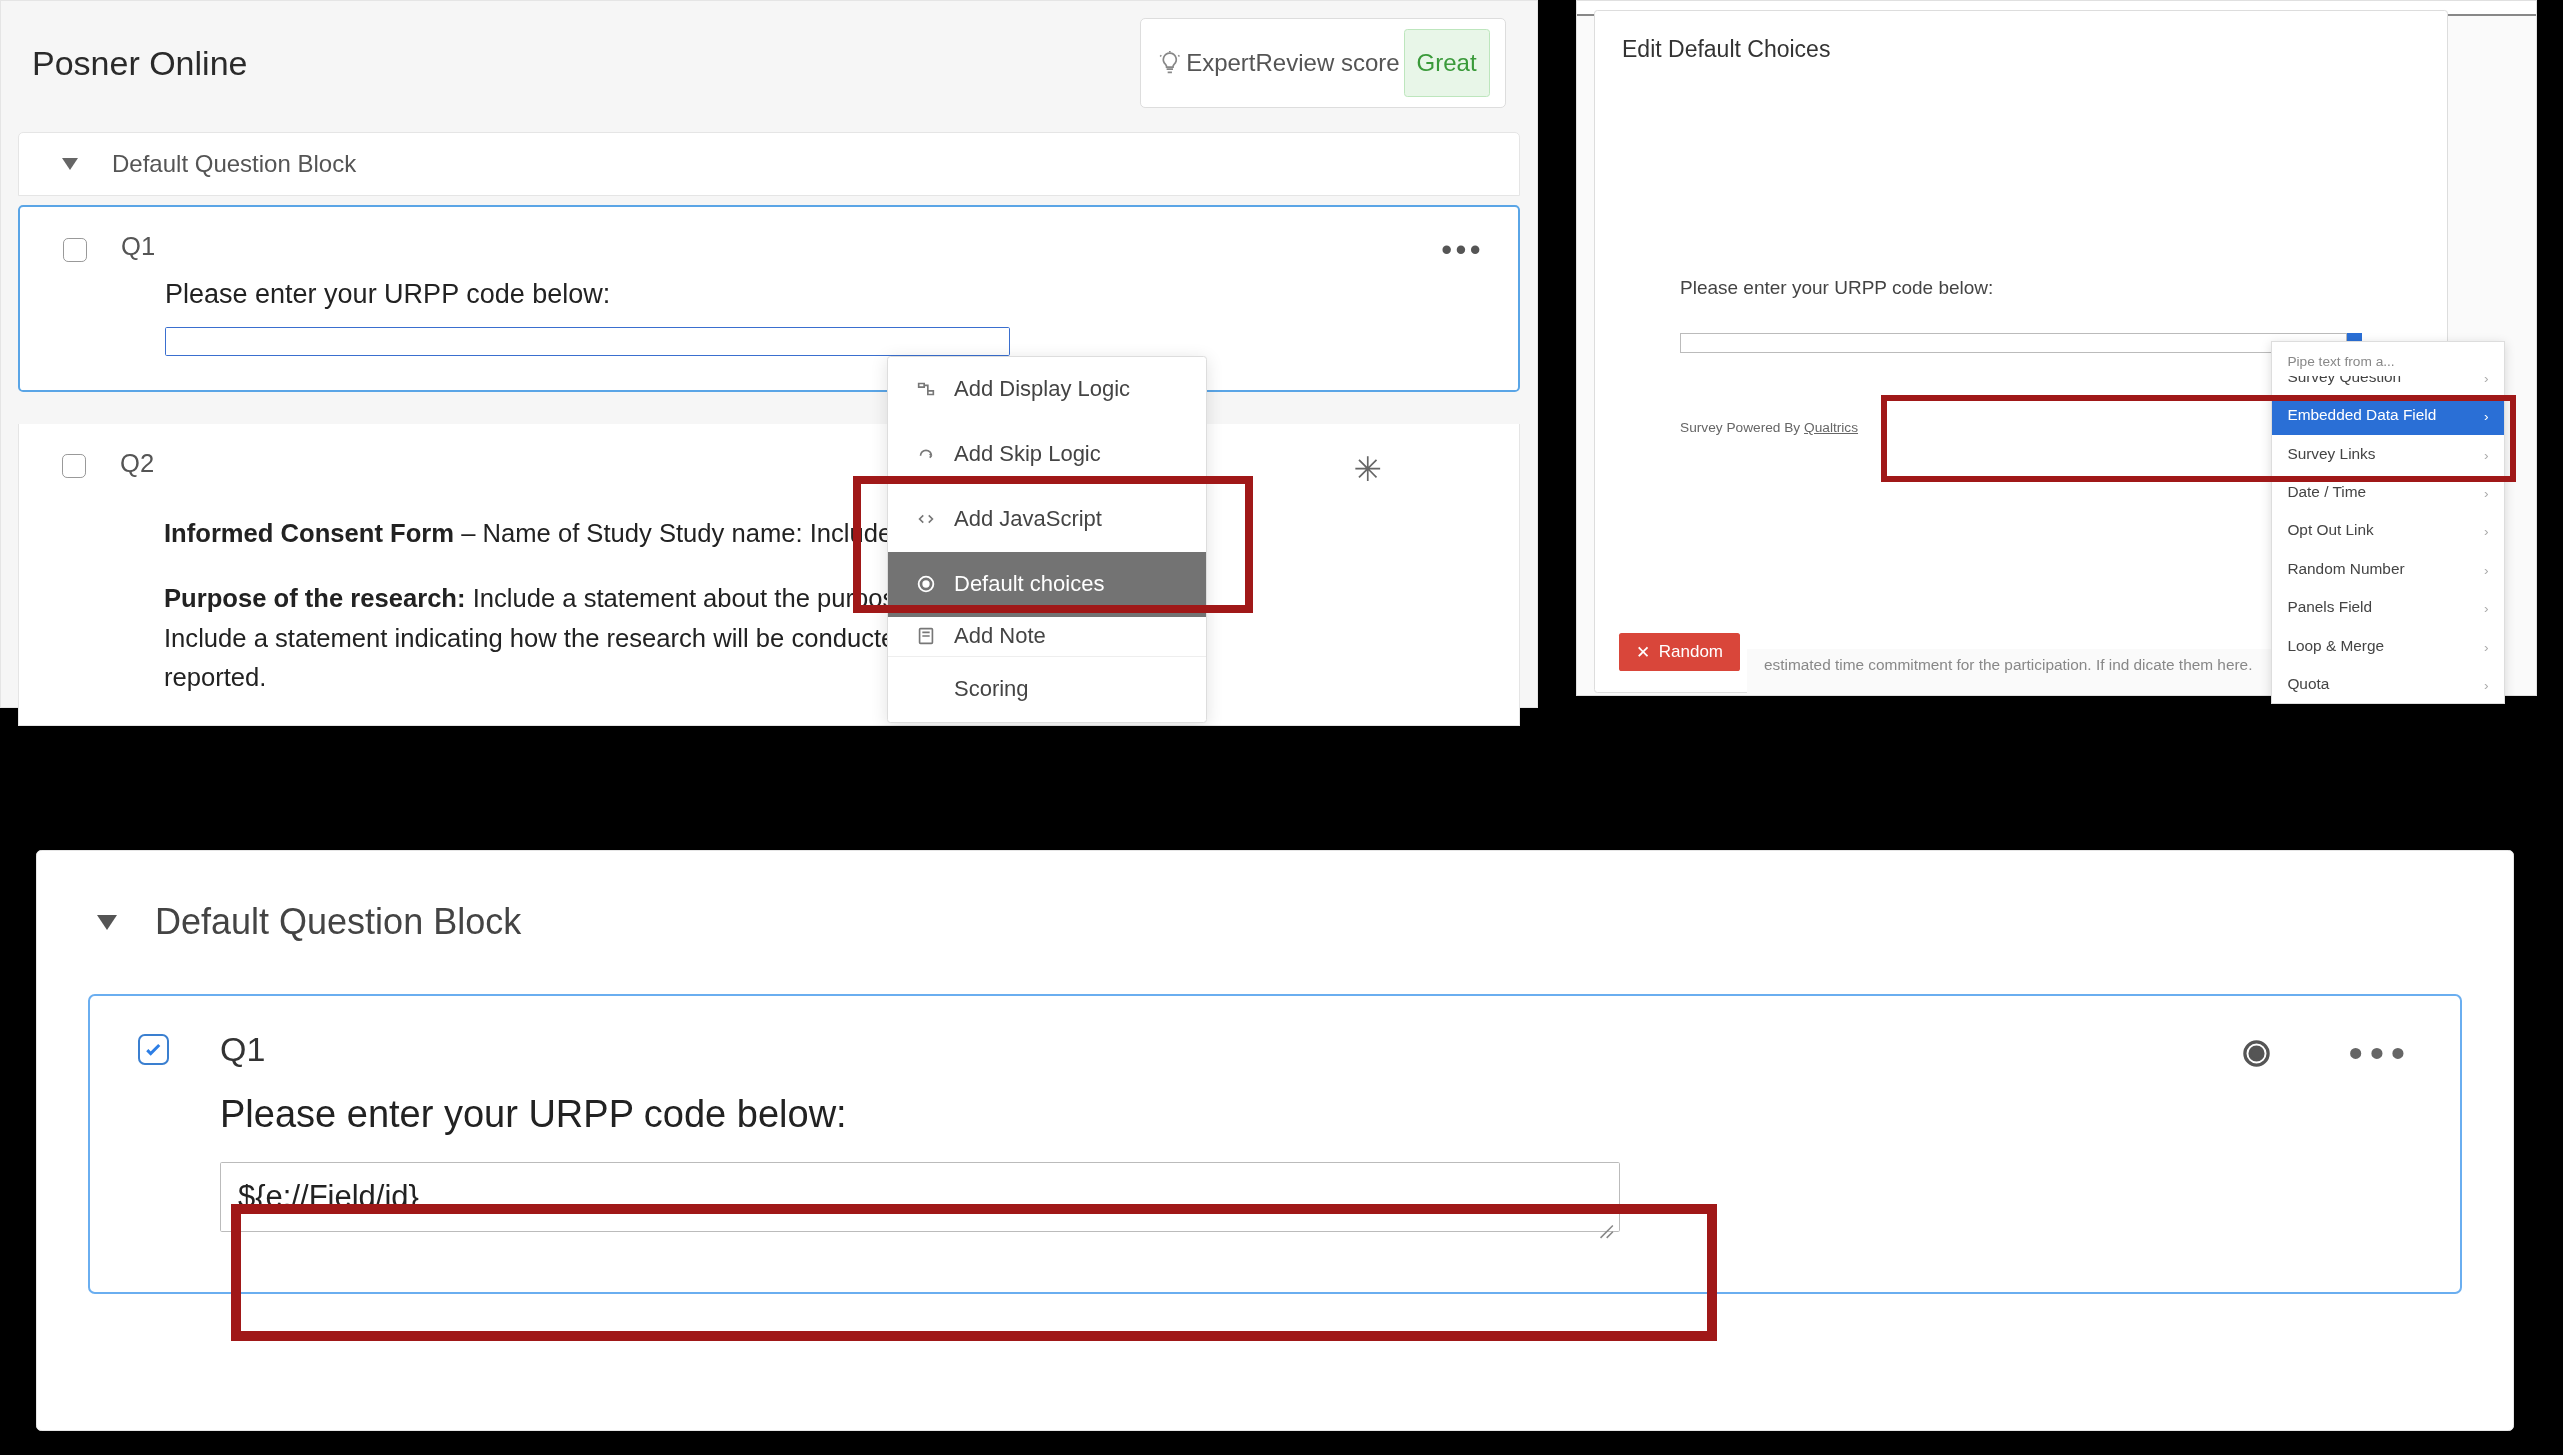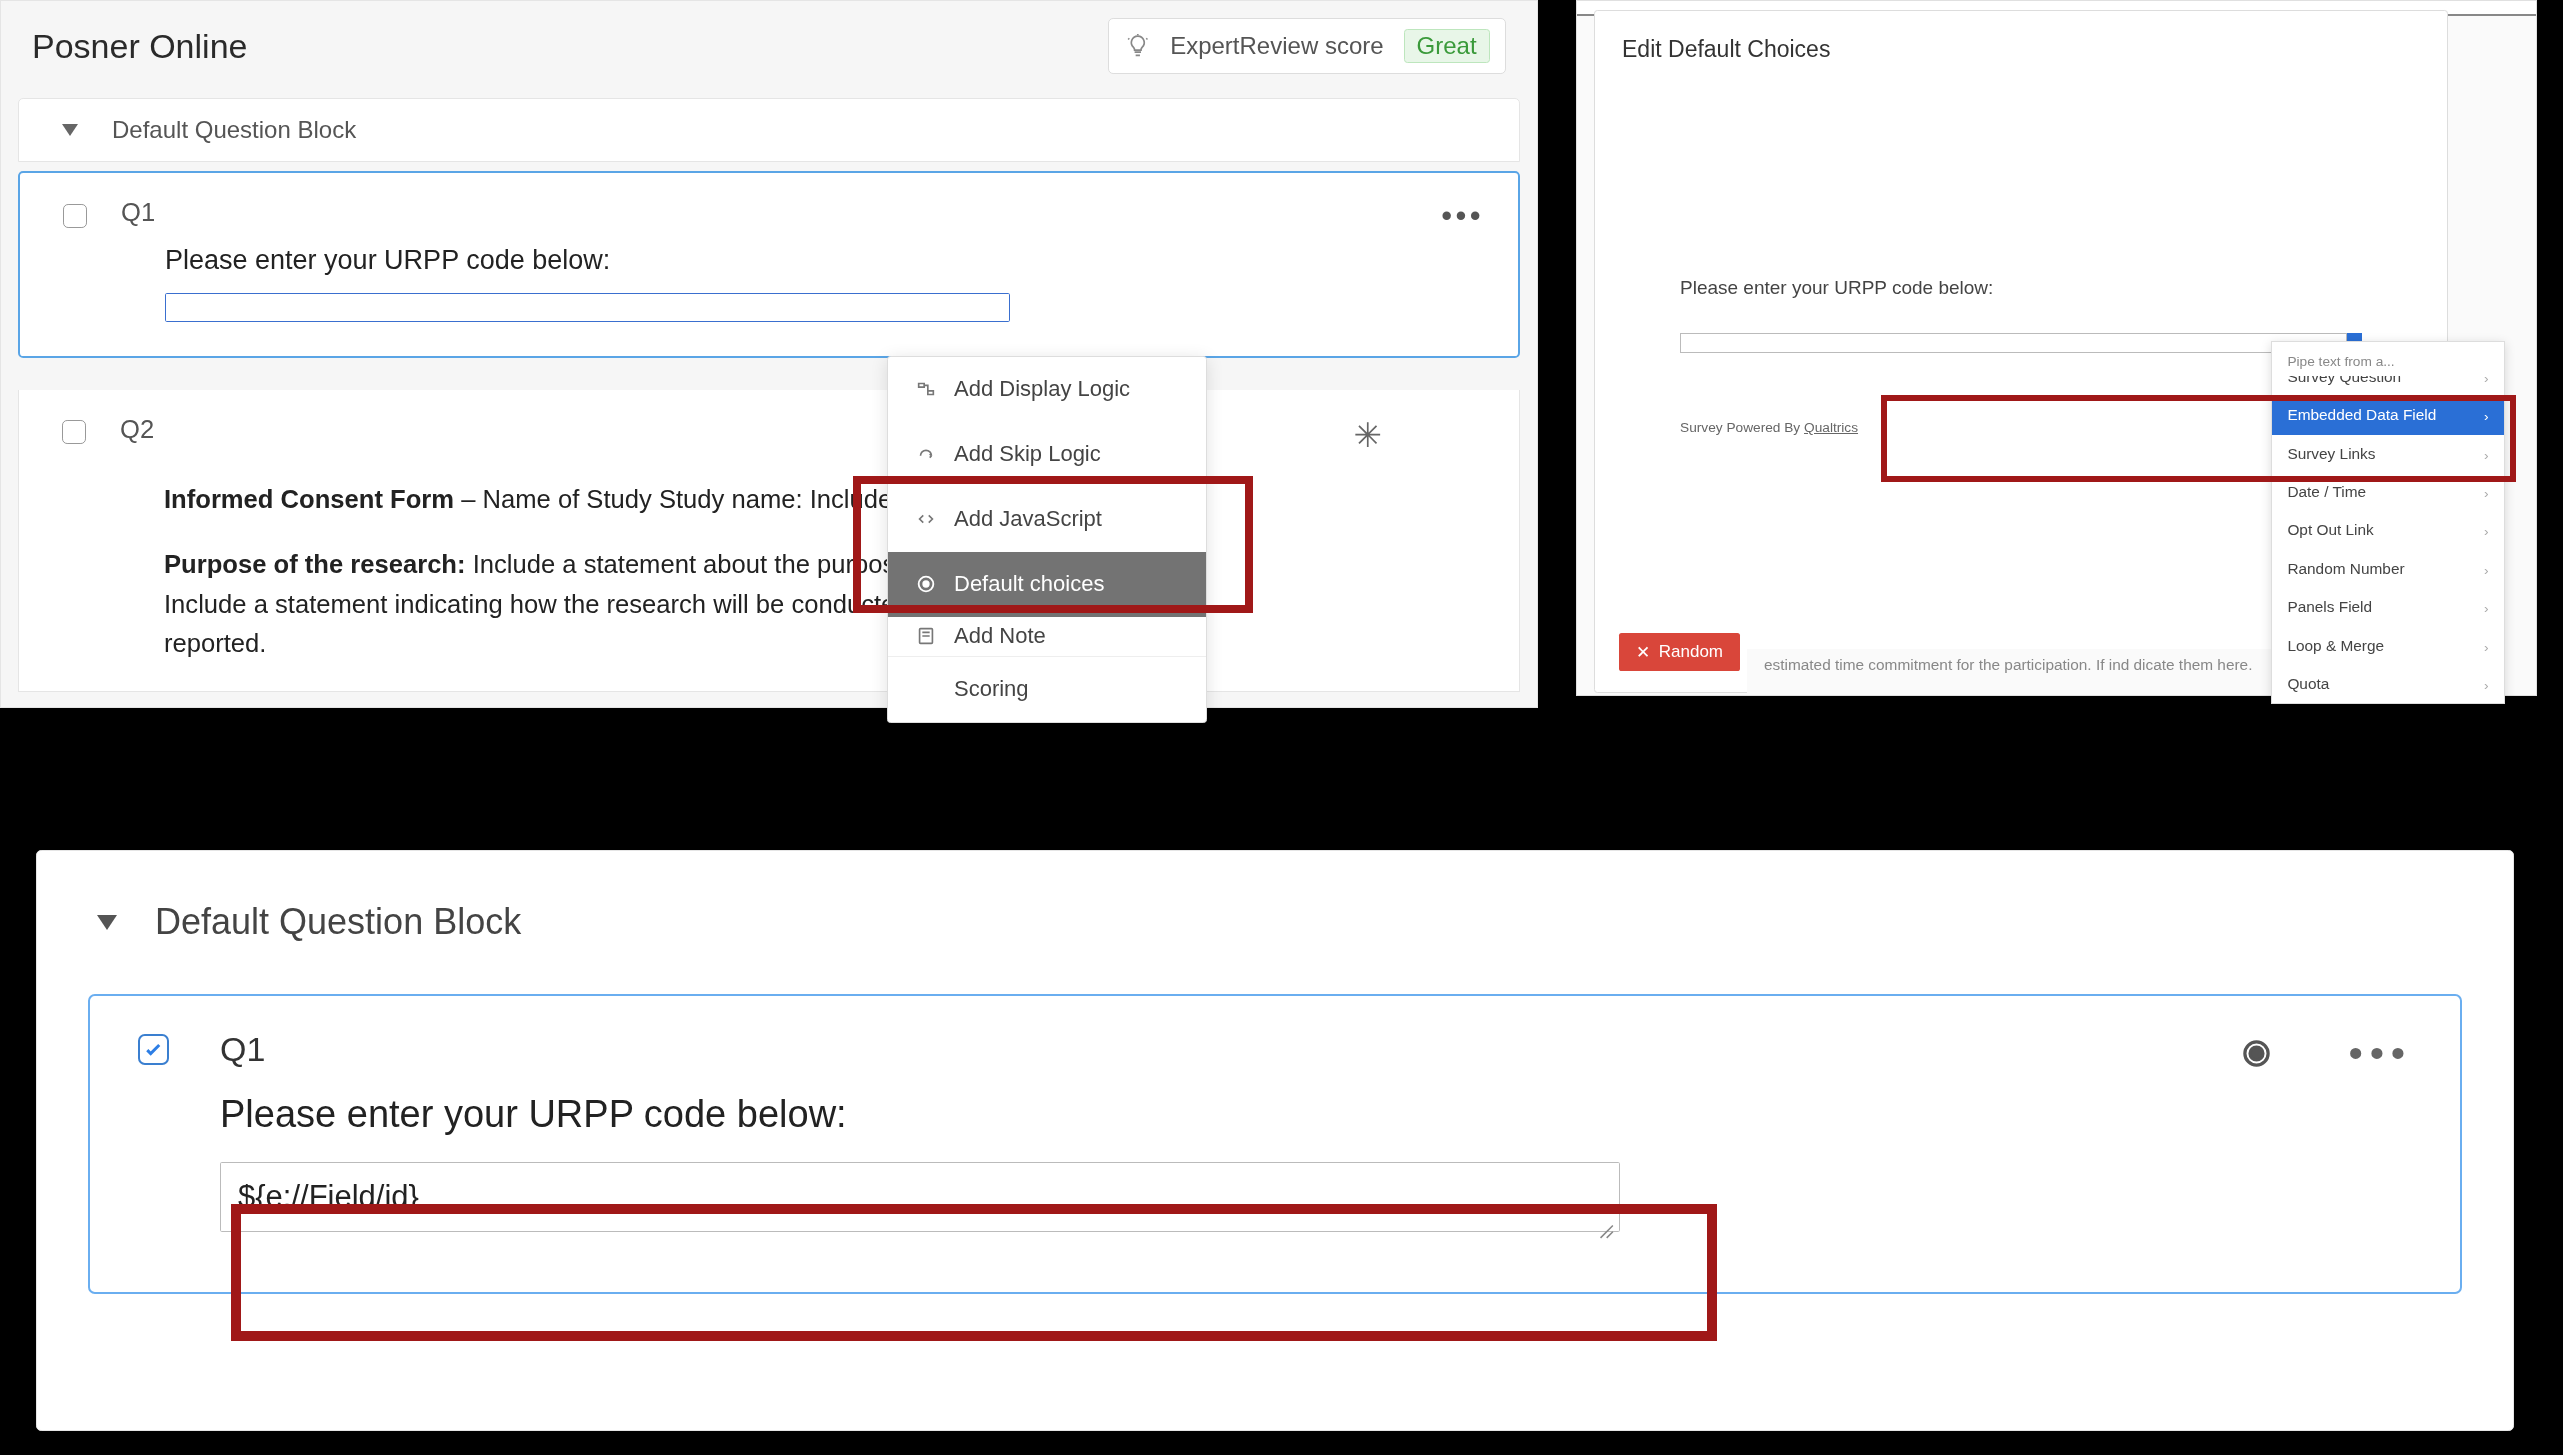--- a/index.html
+++ b/index.html
@@ -6,24 +6,24 @@
   html, body { width: 2563px; height: 1456px; background: #000; font-family: -apple-system, BlinkMacSystemFont, "Segoe UI", Arial, sans-serif; }
   .canvas { position: relative; width: 2563px; height: 1456px; }
 
   
   .panel-tl {
     position: absolute; left: 0; top: 0; width: 1538px; height: 708px;
     background: #f6f6f6; border: 0.9px solid #e5e5e5;
   }
   .tl-header { display: flex; justify-content: space-between; align-items: center; padding: 17px 31px 24px 31px; }
   .tl-title { font-size: 34px; color: #2a2a2a; font-weight: 400; }
-  .expert-badge { display: flex; align-items: center; gap: 20px; border: 0.9px solid #ddd; border-radius: 5.1px; background: #fff; padding: 10.2px 15.4px; }
+  .expert-badge { display: flex; align-items: center; gap: 4px; border: 0.9px solid #ddd; border-radius: 5.1px; background: #fff; padding: 10.2px 15.4px; }
   .expert-badge .bulb { width: 25.6px; height: 25.6px; }
   .expert-badge .lbl { font-size: 24px; color: #555; }
-  .expert-badge .pill { background: #e8f6e8; color: #3a9a3a; border: 0.9px solid #bde6bd; border-radius: 3.4px; padding: 2px 12px; font-size: 24px; font-weight: 500; }
+  .expert-badge .pill { background: #e8f6e8; color: #3a9a3a; border: 0.9px solid #bde6bd; border-radius: 3.4px; padding: 19px 12px; font-size: 24px; font-weight: 500; }
 
   .block-hdr { display: flex; align-items: center; gap: 34px; padding: 17px 43px; background: #fff; border: 0.9px solid #e5e5e5; border-radius: 5.1px 5.1px 0 0; margin: 0 17px; }
   .caret { width: 0; height: 0; border-left: 8.5px solid transparent; border-right: 8.5px solid transparent; border-top: 12px solid #666; }
   .block-name { font-size: 24px; color: #555; }
 
   .qcard { position: relative; background: #fff; margin: 0 17px; }
   .qcard.sel { border: 2.6px solid #5aa5e6; border-radius: 5.1px; margin-top: 8.5px; }
   .qcard.plain { border: 0.9px solid #e5e5e5; border-top: none; padding-bottom: 27px; }
   .qrow { display: flex; align-items: flex-start; padding: 25.6px 43px 8.5px 43px; gap: 34px; }
   .chk { width: 24px; height: 24px; border: 1.7px solid #999; border-radius: 5.1px; background: #fff; flex-shrink: 0; margin-top: 5.1px; }

